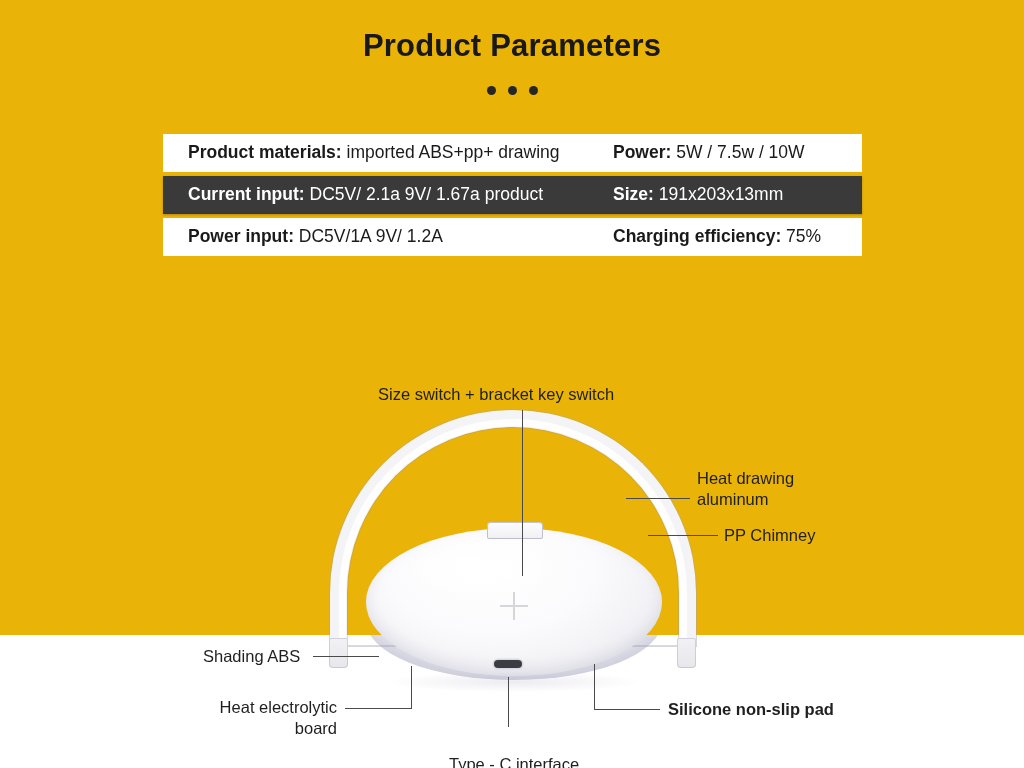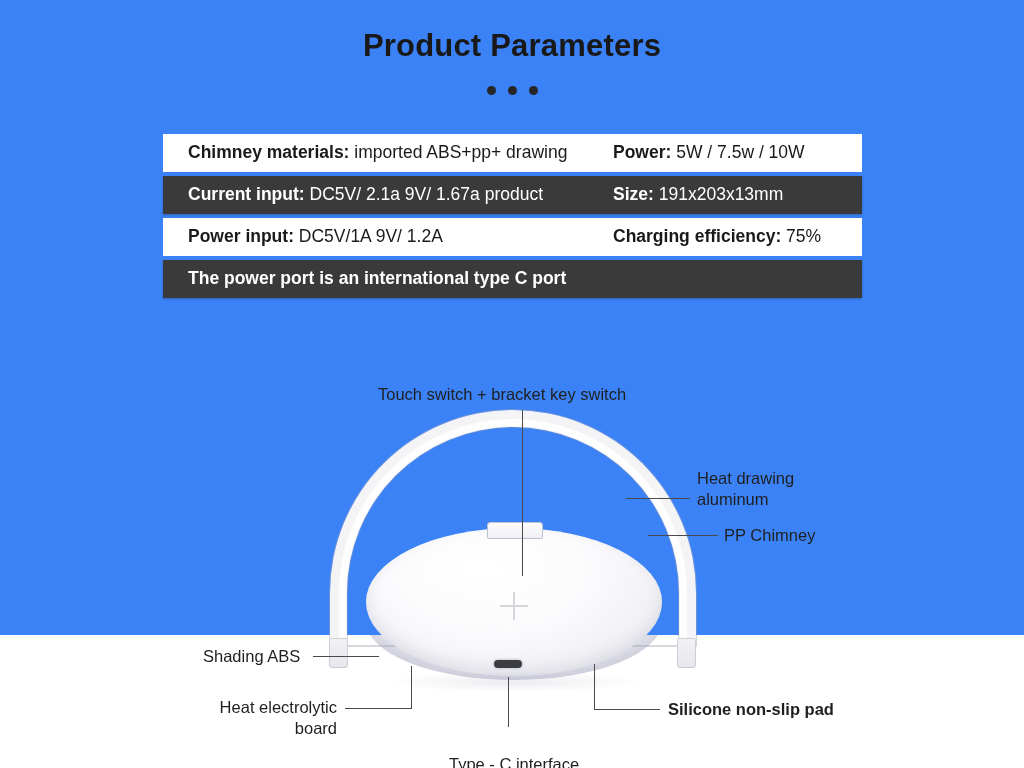--- a/index.html
+++ b/index.html
@@ -11,21 +11,21 @@
     height: 768px;
     background: #ffffff;
     font-family: "Liberation Sans", sans-serif;
     color: #1c1c1c;
     overflow: hidden;
   }
   #page {
     position: relative;
     width: 1024px;
     height: 635px;
-    background: #3b82f6;
+    background: #eab308;
   }
 
   
   #title {
     position: absolute;
     top: 28px;
     left: 0;
     width: 1024px;
     text-align: center;
     font-size: 31px;
@@ -260,21 +260,21 @@
   <div id="dots">
     <span class="dot"></span>
     <span class="dot"></span>
     <span class="dot"></span>
   </div>
 
   <div id="spec-table">
 
     <div class="spec-row light">
       <div class="cell cell-left">
-        <span class="lbl">Chimney materials:</span>
+        <span class="lbl">Product materials:</span>
         <span class="val"> imported ABS+pp+ drawing</span>
       </div>
       <div class="cell cell-right">
         <span class="lbl">Power:</span>
         <span class="val"> 5W / 7.5w / 10W</span>
       </div>
     </div>
 
     <div class="spec-row dark gap">
       <div class="cell cell-left">
@@ -291,23 +291,20 @@
       <div class="cell cell-left">
         <span class="lbl">Power input:</span>
         <span class="val"> DC5V/1A 9V/ 1.2A</span>
       </div>
       <div class="cell cell-right">
         <span class="lbl">Charging efficiency:</span>
         <span class="val"> 75%</span>
       </div>
     </div>
 
-    <div class="spec-row dark gap">
-      <div class="cell cell-full lbl">The power port is an international type C port</div>
-    </div>
 
   </div>
 
   <div id="diagram">
 
     <div id="product">
       <div id="arch-outer"></div>
       <div id="arch-inner-sheen"></div>
       <div class="arch-foot" id="arch-foot-left"></div>
       <div class="arch-foot" id="arch-foot-right"></div>
@@ -320,21 +317,21 @@
 
       <div id="coil-mark">
         <span class="bar-h"></span>
         <span class="bar-v"></span>
       </div>
 
       <div id="type-c-port"></div>
       <div id="base-shadow"></div>
     </div>
 
-    <div class="callout" style="left:378px; top:12px;">Touch switch + bracket key switch</div>
+    <div class="callout" style="left:378px; top:12px;">Size switch + bracket key switch</div>
     <div class="leader leader-v" style="left:522px; top:38px; height:166px;"></div>
 
     <div class="callout two-line" style="left:697px; top:96px; width:130px;">
       <span>Heat drawing</span><br>
       <span>aluminum</span>
     </div>
     <div class="leader leader-h" style="left:626px; top:126px; width:64px;"></div>
 
     <div class="callout" style="left:724px; top:153px;">PP Chimney</div>
     <div class="leader leader-h" style="left:648px; top:163px; width:70px;"></div>

